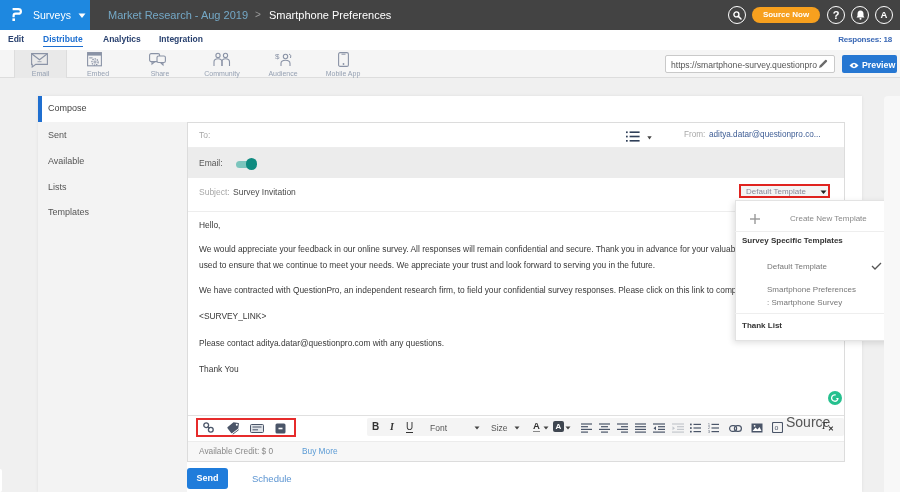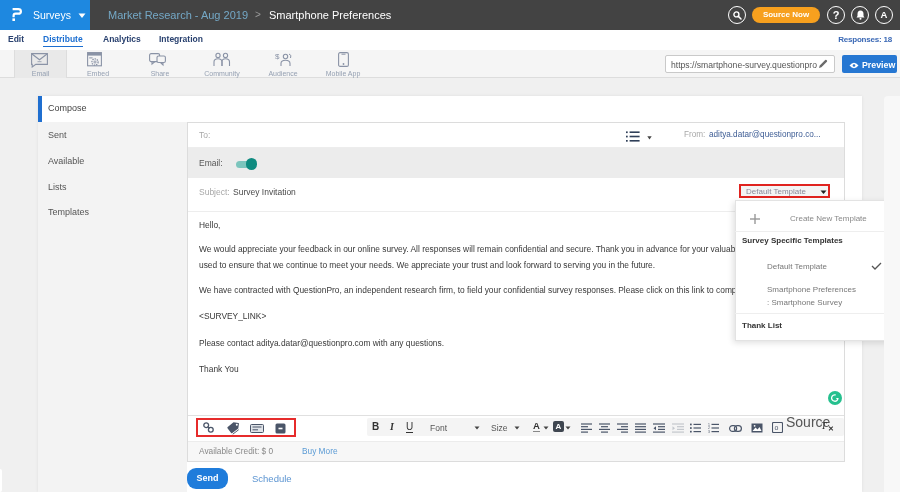--- a/index.html
+++ b/index.html
@@ -313,21 +313,21 @@
   </svg>
 <div class="abs" style="left:786px;top:414px;font-size:14px;color:#555;">Source</div>
 
 <div class="abs" style="left:821px;top:420px;font-size:10px;font-style:italic;font-family:'Liberation Serif',serif;color:#333;">T</div>
 <div class="abs" style="left:828px;top:425px;font-size:7px;font-weight:bold;color:#333;">✕</div>
 
 <div class="abs" style="left:188px;top:441px;width:656px;height:20px;background:#f7f7f7;border-top:1px solid #ececec;"></div>
 <div class="abs" style="left:199px;top:446px;font-size:8.3px;color:#888;">Available Credit: $ 0</div>
 <div class="abs" style="left:302px;top:446px;font-size:8.3px;color:#5b9bd5;">Buy More</div>
 
-<div class="abs" style="left:187px;top:468px;width:41px;height:21px;background:#1f7cdb;border-radius:9px;color:#fff;font-size:9px;font-weight:bold;text-align:center;line-height:21px;">Send</div>
+<div class="abs" style="left:187px;top:468px;width:41px;height:21px;background:#1f7cdb;border-radius:3px;color:#fff;font-size:9px;font-weight:bold;text-align:center;line-height:21px;">Send</div>
 <div class="abs" style="left:252px;top:473px;font-size:9.5px;color:#5b94d1;">Schedule</div>
 
 <div class="abs" style="left:735px;top:200px;width:162px;height:141px;background:#fff;border:1px solid #e3e3e3;box-shadow:-2px 2px 6px rgba(0,0,0,0.12);"></div>
 <svg class="abs" style="left:750px;top:214px;" width="10" height="10" viewBox="0 0 10 10">
     <line x1="5" y1="0" x2="5" y2="10" stroke="#999" stroke-width="1.4"></line>
     <line x1="0" y1="5" x2="10" y2="5" stroke="#999" stroke-width="1.4"></line>
   </svg>
 <div class="abs" style="left:760px;top:214px;font-size:8px;color:#888;margin-left:30px;">Create New Template</div>
 <div class="abs" style="left:735px;top:231px;width:162px;height:1px;background:#eee;"></div>
 <div class="abs" style="left:742px;top:236px;font-size:8px;font-weight:bold;color:#333;">Survey Specific Templates</div>

